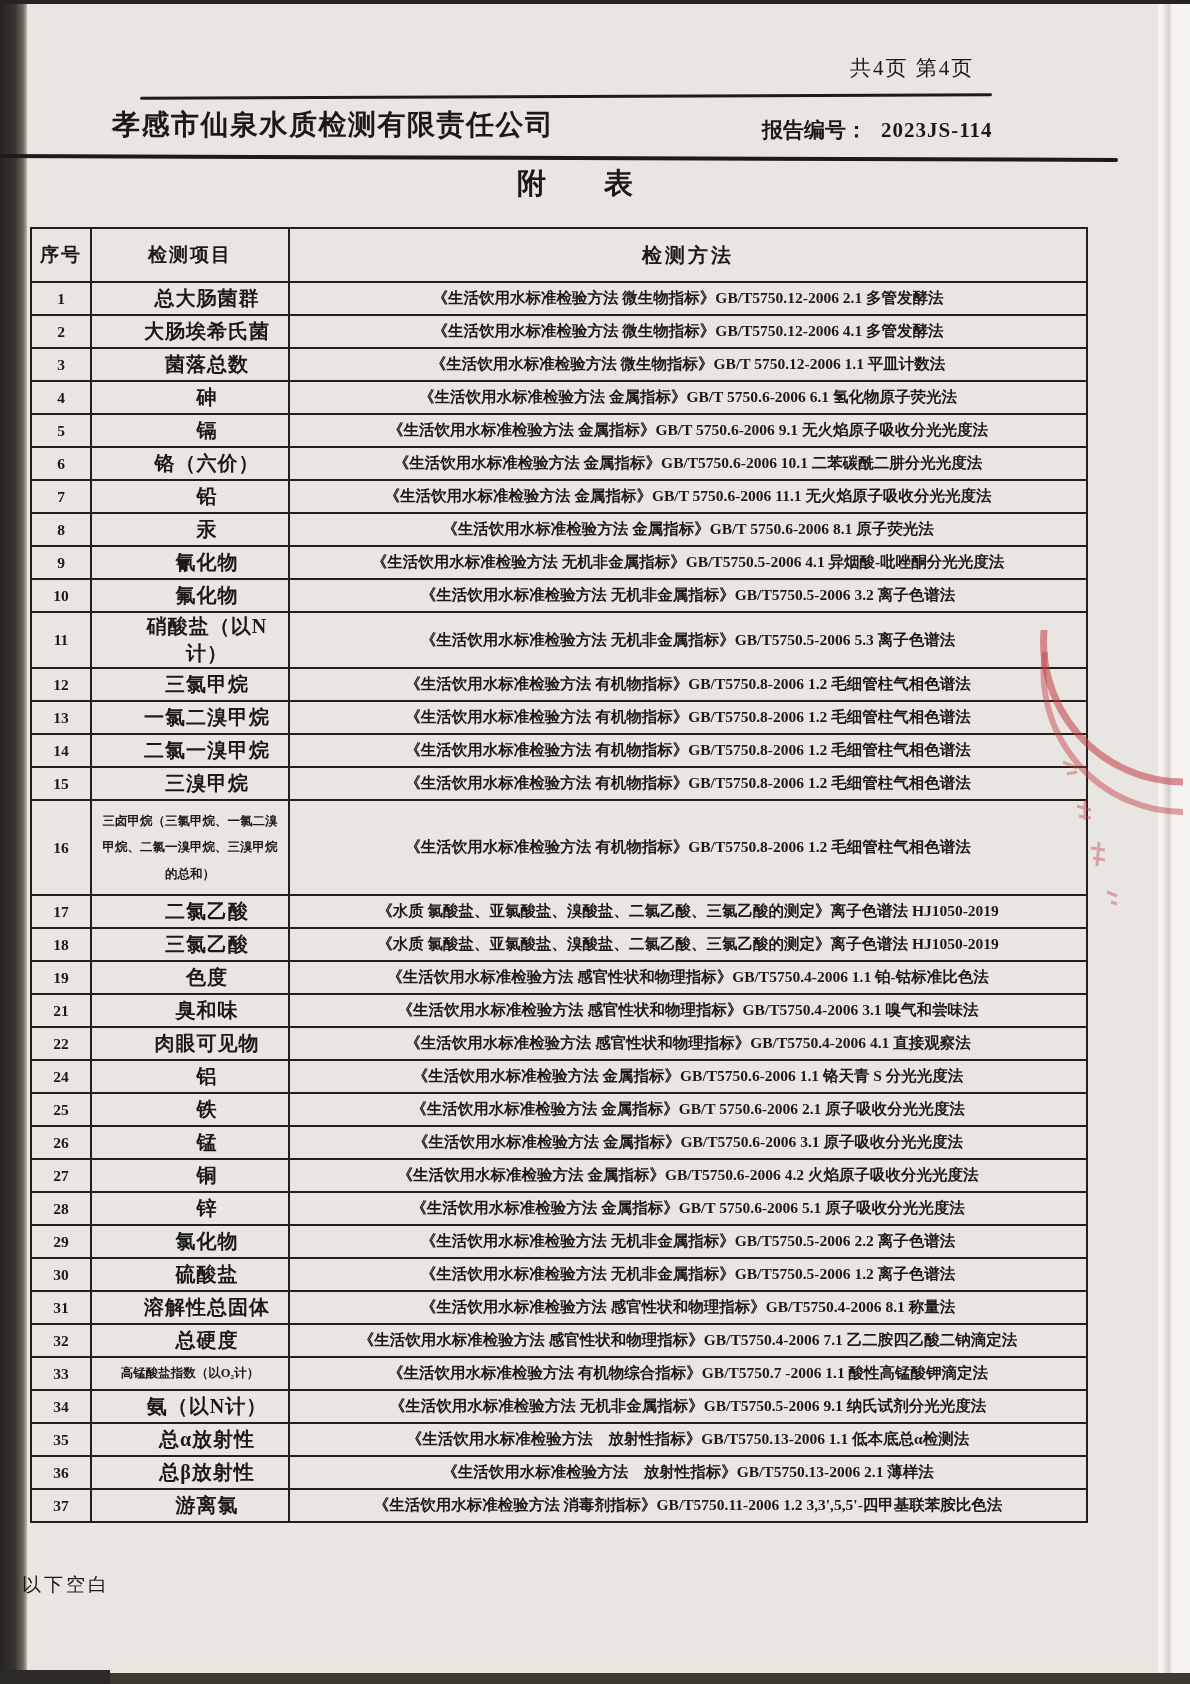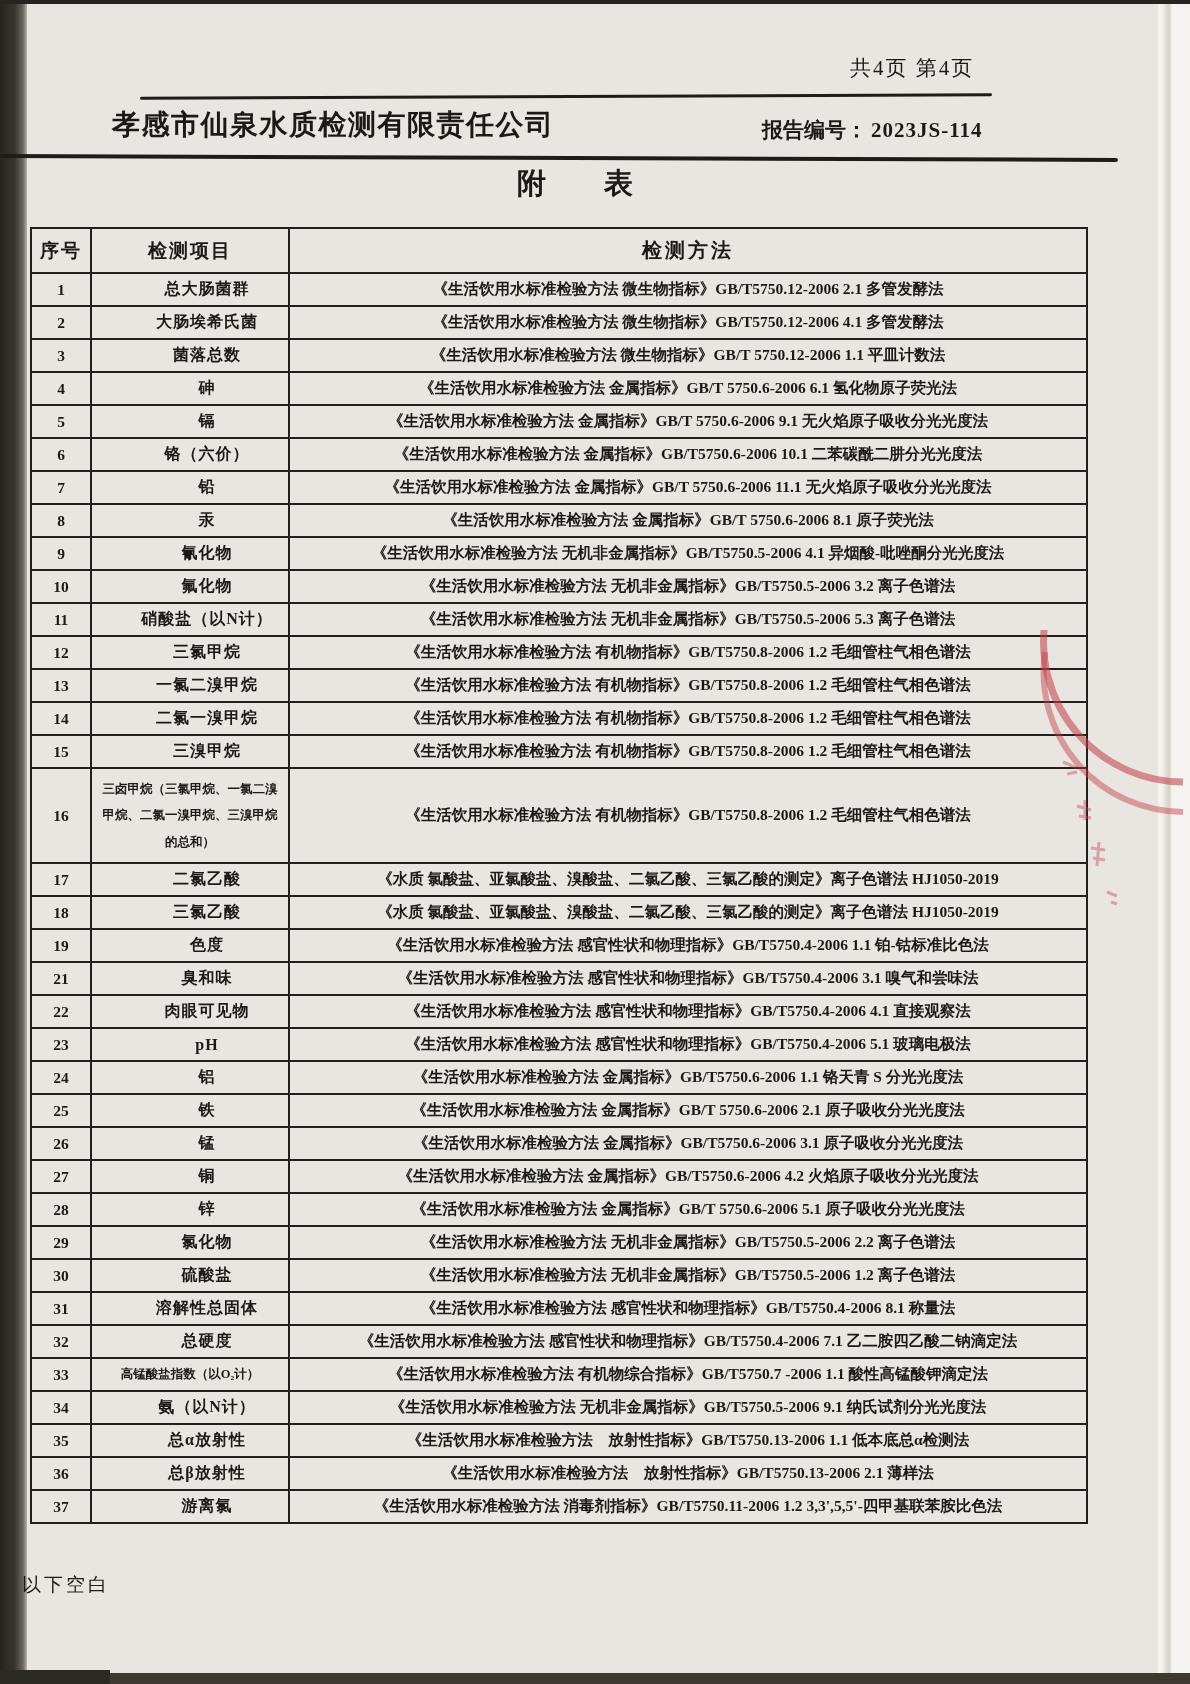--- a/index.html
+++ b/index.html
@@ -17,36 +17,36 @@
   .scan-right-edge{position:absolute;right:18px;top:0;width:10px;height:1684px;
     background:linear-gradient(90deg,rgba(0,0,0,0) 0%,rgba(120,105,75,.25) 70%,rgba(244,243,239,0) 100%);}
   .scan-bottom-band{position:absolute;left:95px;bottom:0;width:1095px;height:11px;background:#3f3a31;}
   .scan-bottom-left{position:absolute;left:0;bottom:0;width:110px;height:14px;background:#2c2a25;}
 
   
   .page-indicator{position:absolute;left:850px;top:54px;font-size:21px;font-weight:normal;letter-spacing:2px;}
   .rule-1{position:absolute;left:140px;top:95px;width:852px;height:3px;background:#1d1c19;transform:rotate(-.25deg);border-radius:2px;}
   .company-name{position:absolute;left:112px;top:106px;font-size:28px;font-weight:bold;letter-spacing:1.5px;}
   .report-line{position:absolute;left:762px;top:116px;font-size:21px;font-weight:bold;}
-  .report-line .no{margin-left:4px;letter-spacing:1px;}
+  .report-line .no{margin-left:14px;letter-spacing:1px;}
   .rule-2{position:absolute;left:0;top:156px;width:1118px;height:4px;background:#1d1c19;transform:rotate(.2deg);border-radius:2px;}
   .doc-title{position:absolute;left:30px;top:164px;width:1090px;text-align:center;
     font-size:29px;font-weight:bold;white-space:pre;}
 
   
   .tbl-wrap{position:absolute;left:30px;top:227px;}
   table{border-collapse:collapse;table-layout:fixed;width:1056px;background:transparent;}
   td,th{border:2px solid #22201d;font-weight:bold;padding:0;overflow:hidden;}
   tr{height:33px;}
-  tr.hdr{height:45px;}
+  tr.hdr{height:54px;}
   tr.tall{height:95px;}
   th.h-no,th.h-item{font-size:19px;letter-spacing:2px;}
   th.h-method{font-size:20px;letter-spacing:3px;}
   td.c-no{text-align:center;font-size:15.5px;}
-  td.c-item{text-align:center;font-size:16px;letter-spacing:1px;padding-left:34px;}
+  td.c-item{text-align:center;font-size:20px;letter-spacing:1px;padding-left:34px;}
   td.c-item.small{font-size:12.5px;letter-spacing:0;padding:0 5px;line-height:2.1;}
   td.c-method{text-align:center;font-size:15.5px;white-space:nowrap;margin-left:19px;}
 
   .footer-note{position:absolute;left:22px;top:1572px;width:990px;text-align:left;
     font-size:19px;font-weight:normal;letter-spacing:3px;}
 
   
   .stamp{position:absolute;left:1015px;top:630px;width:175px;height:340px;pointer-events:none;filter:blur(.4px);}
 </style>
 </head>
@@ -182,25 +182,20 @@
     <td class="c-no">21</td>
     <td class="c-item">臭和味</td>
     <td class="c-method">《生活饮用水标准检验方法 感官性状和物理指标》GB/T5750.4-2006 3.1 嗅气和尝味法</td>
   </tr>
         <tr>
     <td class="c-no">22</td>
     <td class="c-item">肉眼可见物</td>
     <td class="c-method">《生活饮用水标准检验方法 感官性状和物理指标》GB/T5750.4-2006 4.1 直接观察法</td>
   </tr>
         <tr>
-    <td class="c-no">23</td>
-    <td class="c-item">pH</td>
-    <td class="c-method">《生活饮用水标准检验方法 感官性状和物理指标》GB/T5750.4-2006 5.1 玻璃电极法</td>
-  </tr>
-        <tr>
     <td class="c-no">24</td>
     <td class="c-item">铝</td>
     <td class="c-method">《生活饮用水标准检验方法 金属指标》GB/T5750.6-2006 1.1 铬天青 S 分光光度法</td>
   </tr>
         <tr>
     <td class="c-no">25</td>
     <td class="c-item">铁</td>
     <td class="c-method">《生活饮用水标准检验方法 金属指标》GB/T 5750.6-2006 2.1 原子吸收分光光度法</td>
   </tr>
         <tr>

